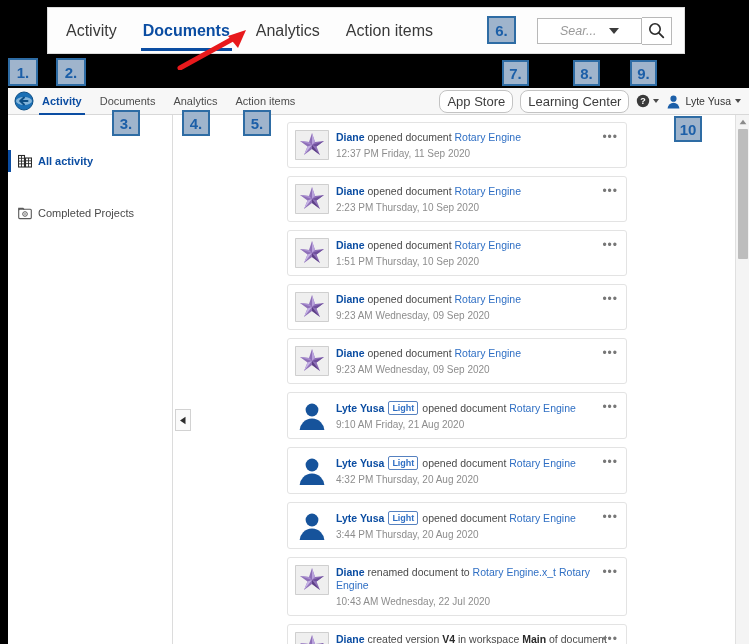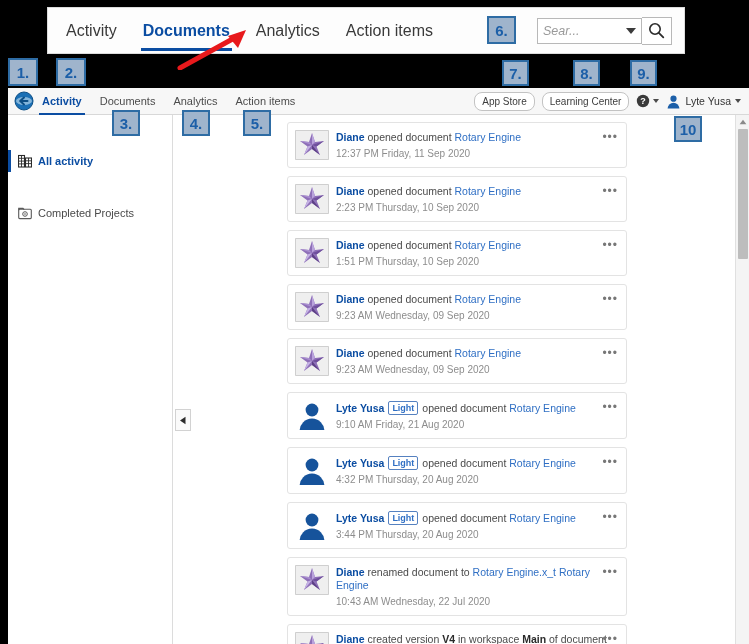--- a/index.html
+++ b/index.html
@@ -26,21 +26,21 @@
     cursor: pointer; white-space: nowrap;
   }
   .ttab.active { color: #0b4da2; font-weight: bold; }
   .ttab.active::after {
     content: ""; position: absolute; left: -2px; right: -2px; bottom: 2px;
     height: 3px; background: #0b4da2;
   }
   .topbar-right { margin-left: auto; display: flex; align-items: center; padding-right: 12px; }
   .tsearch {
     width: 105px; height: 26px; border: 1px solid #b8b8b8; background: #fff;
-    display: flex; align-items: center; padding: 0 5px; font-size: 12.5px;
+    display: flex; align-items: center; padding: 0 22px; font-size: 12.5px;
   }
   .tsearch-ph { color: #9a9a9a; font-style: italic; flex: 1; }
   .tcaret {
     width: 0; height: 0; border-left: 5px solid transparent; border-right: 5px solid transparent;
     border-top: 6px solid #3b3b3b;
   }
   .tsearch-btn {
     width: 30px; height: 28px; border: 1px solid #b8b8b8; border-left: none;
     background: #fff; display: flex; align-items: center; justify-content: center; cursor: pointer;
   }
@@ -74,21 +74,21 @@
     display: flex; align-items: center; position: relative; cursor: pointer; white-space: nowrap;
   }
   .atab.active { color: #0b4da2; font-weight: bold; }
   .atab.active::after {
     content: ""; position: absolute; left: -3px; right: -3px; bottom: 0;
     height: 2px; background: #0b4da2;
   }
   .app-head-right { margin-left: auto; display: flex; align-items: center; gap: 7px; }
   .btn-pill {
     border: 1px solid #c3c3c3; background: #fff; border-radius: 8px;
-    font-size: 10px; color: #3d3d3d; padding: 3px 7px; cursor: pointer; white-space: nowrap;
+    font-size: 13px; color: #3d3d3d; padding: 3px 7px; cursor: pointer; white-space: nowrap;
   }
   .help-wrap { display: flex; align-items: center; gap: 3px; cursor: pointer; }
   .mini-caret {
     width: 0; height: 0; border-left: 3.5px solid transparent; border-right: 3.5px solid transparent;
     border-top: 4.5px solid #4b4b4b;
   }
   .user-wrap { display: flex; align-items: center; gap: 4px; cursor: pointer; padding-right: 2px; }
   .user-name { font-size: 10.5px; color: #333; white-space: nowrap; }
 
   

